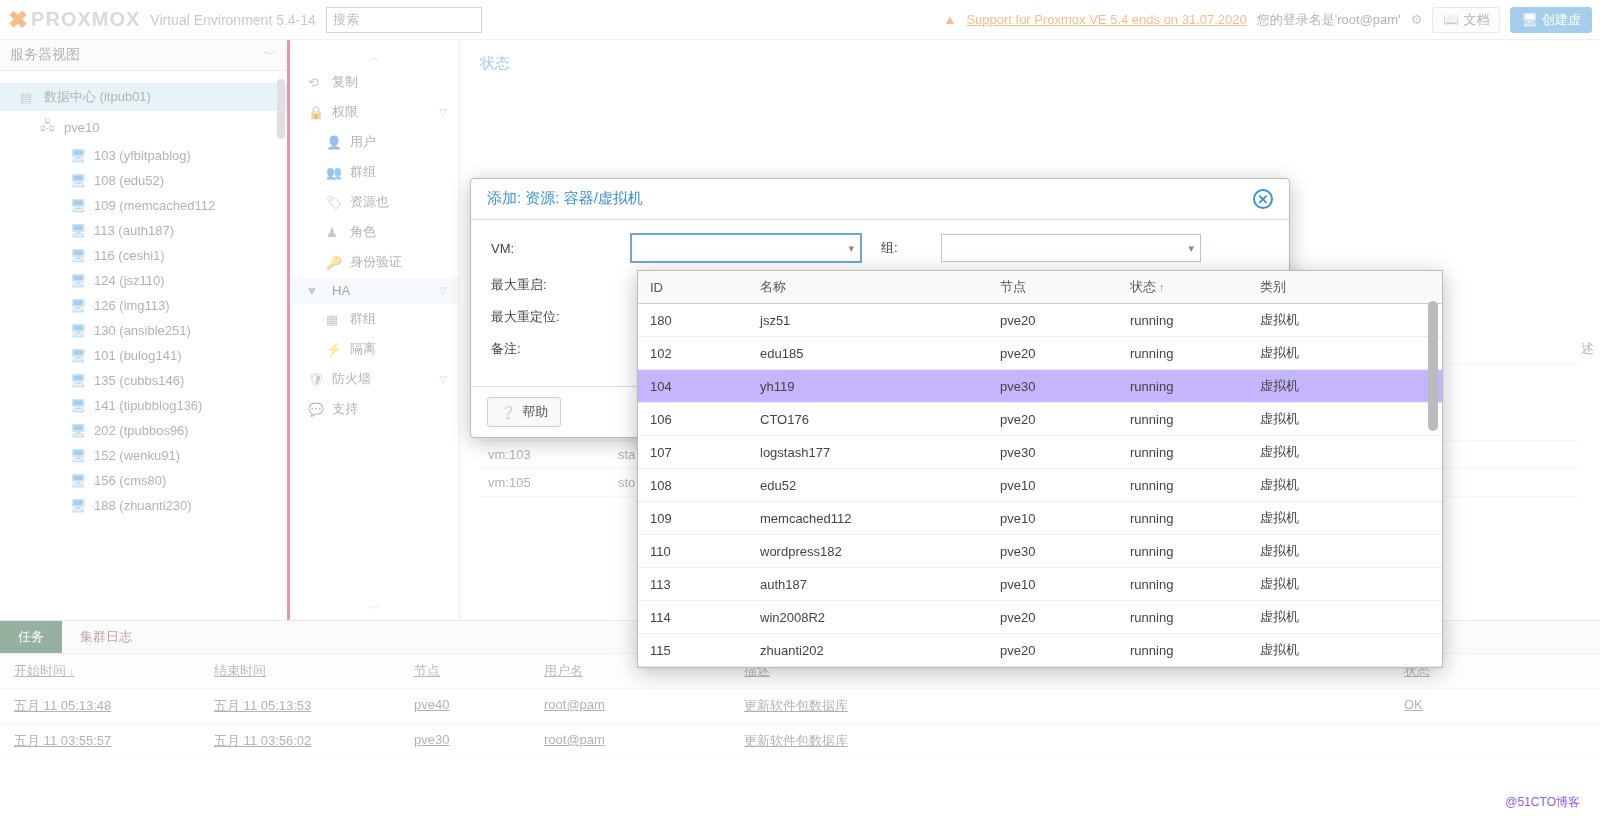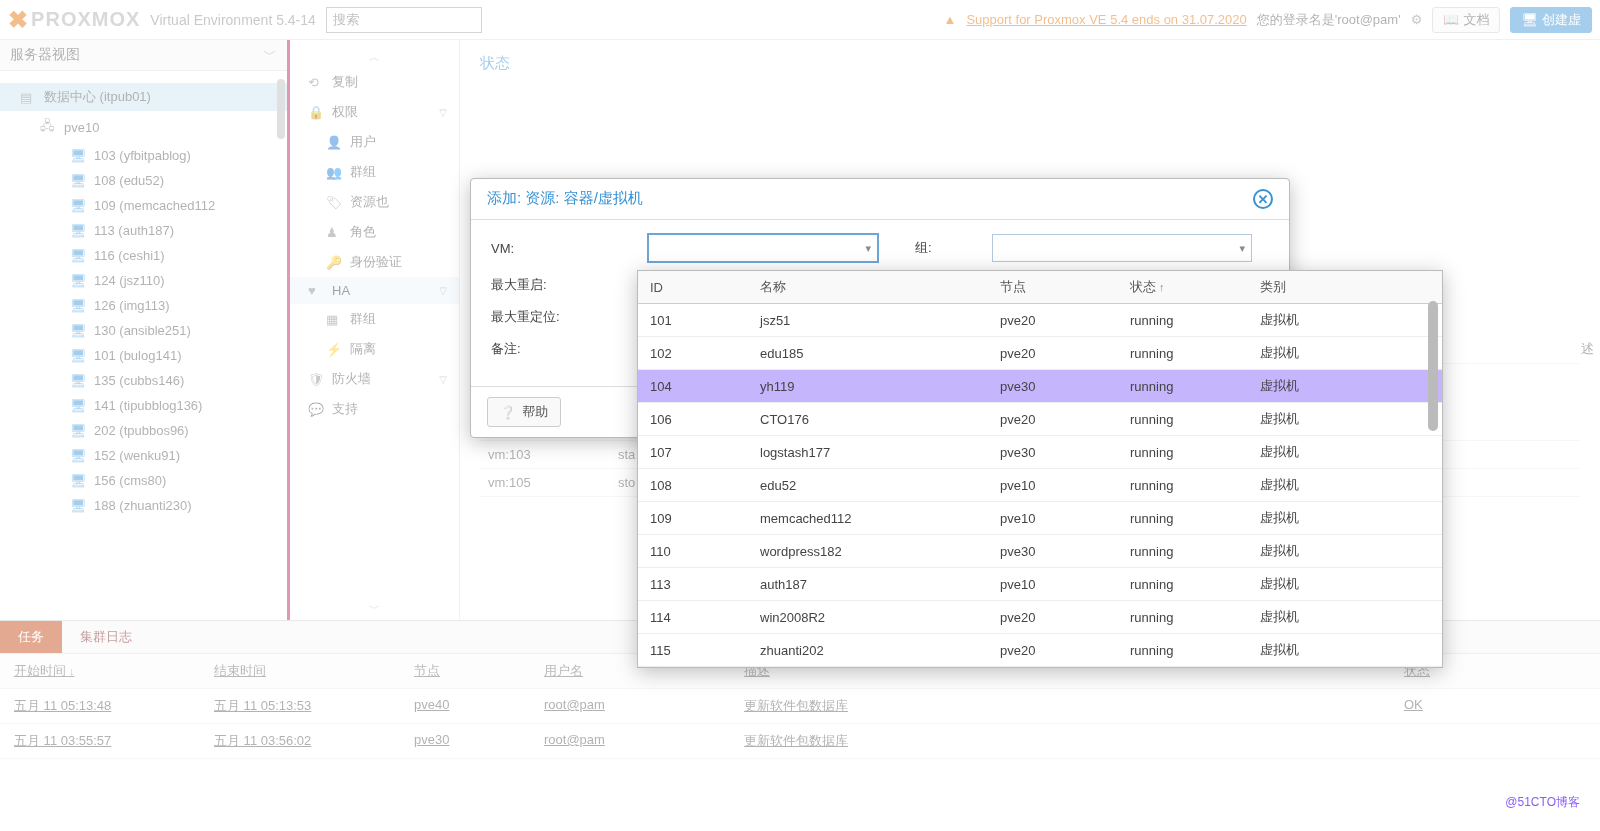--- a/index.html
+++ b/index.html
@@ -55,21 +55,21 @@
 .res-table-head, .res-row { display:flex; padding:6px 8px; border-bottom:1px solid #eee; color:#555;}
 .res-table-head { color:#666; }
 .res-col1 { width:130px;} .res-col2 { width:120px;}
 
 
 .modal { position: absolute; top: 178px; left: 470px; width: 820px; background: #fff; border: 1px solid #bbb; border-radius: 4px; box-shadow: 0 4px 20px rgba(0,0,0,0.25); z-index: 100; }
 .modal-head { display: flex; align-items: flex-start; padding: 10px 16px; border-bottom: 1px solid #ddd; }
 .modal-title { color: #3892d4; font-size: 15px; }
 .modal-close { margin-left: auto; color: #3892d4; font-size: 18px; cursor: pointer; border:2px solid #3892d4; border-radius:50%; width:20px; height:20px; display:flex; align-items:center; justify-content:center; font-size:13px; font-weight:bold;}
 .modal-body { padding: 14px 20px; }
-.form-row { display: flex; align-items: center; margin-bottom: 14px; gap: 37px; }
+.form-row { display: flex; align-items: center; margin-bottom: 14px; gap: 20px; }
 .form-label { width: 120px; color: #444; }
 .form-label2 { width: 40px; color:#444; }
 .combo { border: 1px solid #b5c7dc; height: 28px; width: 230px; display: flex; align-items: center; padding: 0 6px; position: relative; }
 .combo .chev { margin-left: auto; color: #888; font-size:11px;}
 .combo.focus { border-color: #6ea5d8; box-shadow: 0 0 0 1px #6ea5d8; }
 .combo input { border:none; outline:none; width:100%; font-size:13px; }
 .modal-foot { padding: 10px 16px; border-top: 1px solid #ddd; }
 .help-btn { border: 1px solid #ccc; padding: 5px 12px; border-radius: 3px; background: #f9f9f9; display:inline-flex; align-items:center; gap:6px; color:#555;}
 
 .dropdown { position: absolute; top: 270px; left: 637px; width: 806px; background: #fff; border: 1px solid #bbb; box-shadow: 0 4px 20px rgba(0,0,0,0.25); z-index: 110; }
@@ -77,21 +77,21 @@
 .dd-head { background: #f9f9f9; color: #555; font-weight: normal; border-bottom:1px solid #ccc;}
 .dd-head .sort::after { content: " ↑"; color:#888; font-size:11px;}
 .dd-row { color: #444; cursor:pointer;}
 .dd-row.hover { background: #c4b5fd; }
 .dd-scroll { position:absolute; right:4px; top:30px; width:10px; height:130px; background:#bbb; border-radius:5px;}
 
 
 .tasks { border-top: 1px solid #ccc; }
 .tasks-tabs { display:flex; background:#f5f5f5; border-bottom:1px solid #ddd;}
 .ttab { padding:7px 18px; color:#7f1d1d; cursor:pointer;}
-.ttab.active { background: #c2410c; color:#fff;text-align:center; }
+.ttab.active { background: #14532d; color:#fff;text-align:center; }
 .task-head, .task-row { display:grid; grid-template-columns: 200px 200px 130px 200px 660px 120px; padding:8px 14px; border-bottom:1px solid #eee; color:#555;text-decoration:underline;}
 .task-head { background:#fafafa; color:#666;}
 .task-head .sort::after { content:" ↓"; font-size:11px; color:#888;}
 
 .watermark { position:absolute; right:20px; bottom:20px; color:#8b5cf6; font-size:12px; z-index:60;}
 </style>
 </head>
 <body>
 
 <div class="header">
@@ -355,21 +355,21 @@
 <div class="dropdown">
   <div class="dd-head">
     <div>ID</div>
     <div>名称</div>
     <div>节点</div>
     <div class="sort">状态</div>
     <div>类别</div>
   </div>
   <div id="dd-rows">
       <div class="dd-row">
-        <div>101</div>
+        <div>180</div>
         <div>jsz51</div>
         <div>pve20</div>
         <div>running</div>
         <div>虚拟机</div>
       </div>
       <div class="dd-row">
         <div>102</div>
         <div>edu185</div>
         <div>pve20</div>
         <div>running</div>

